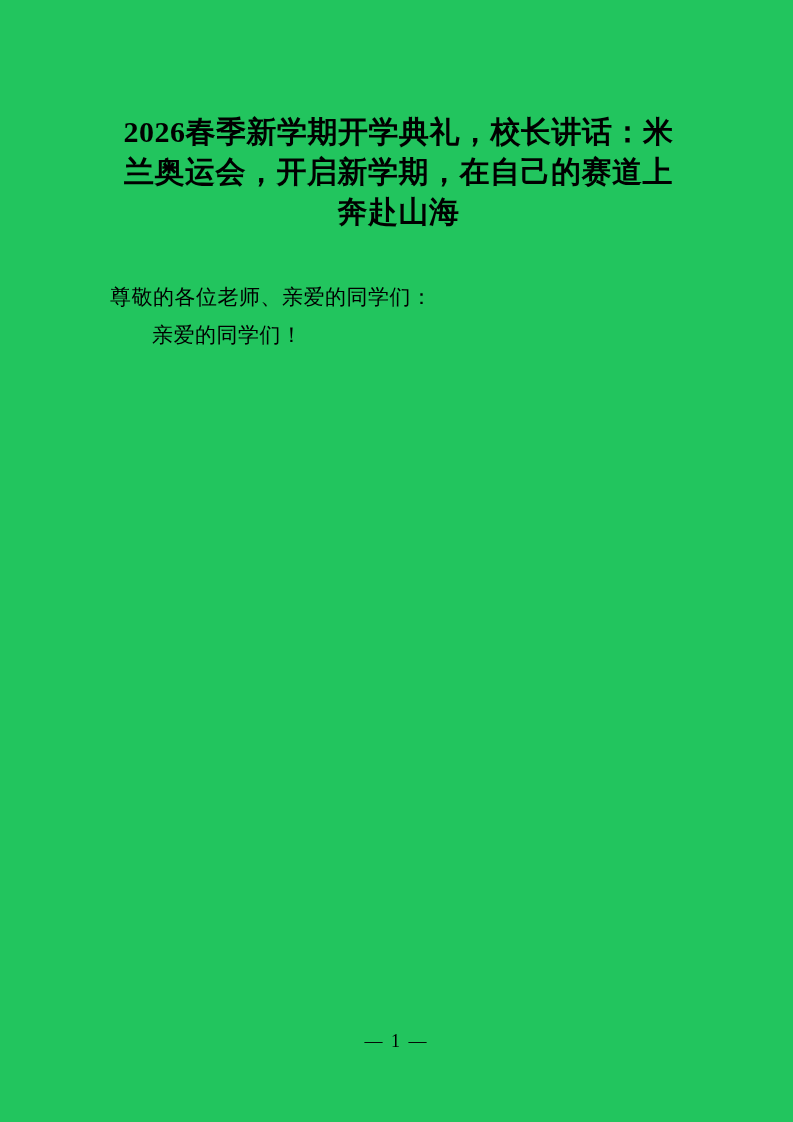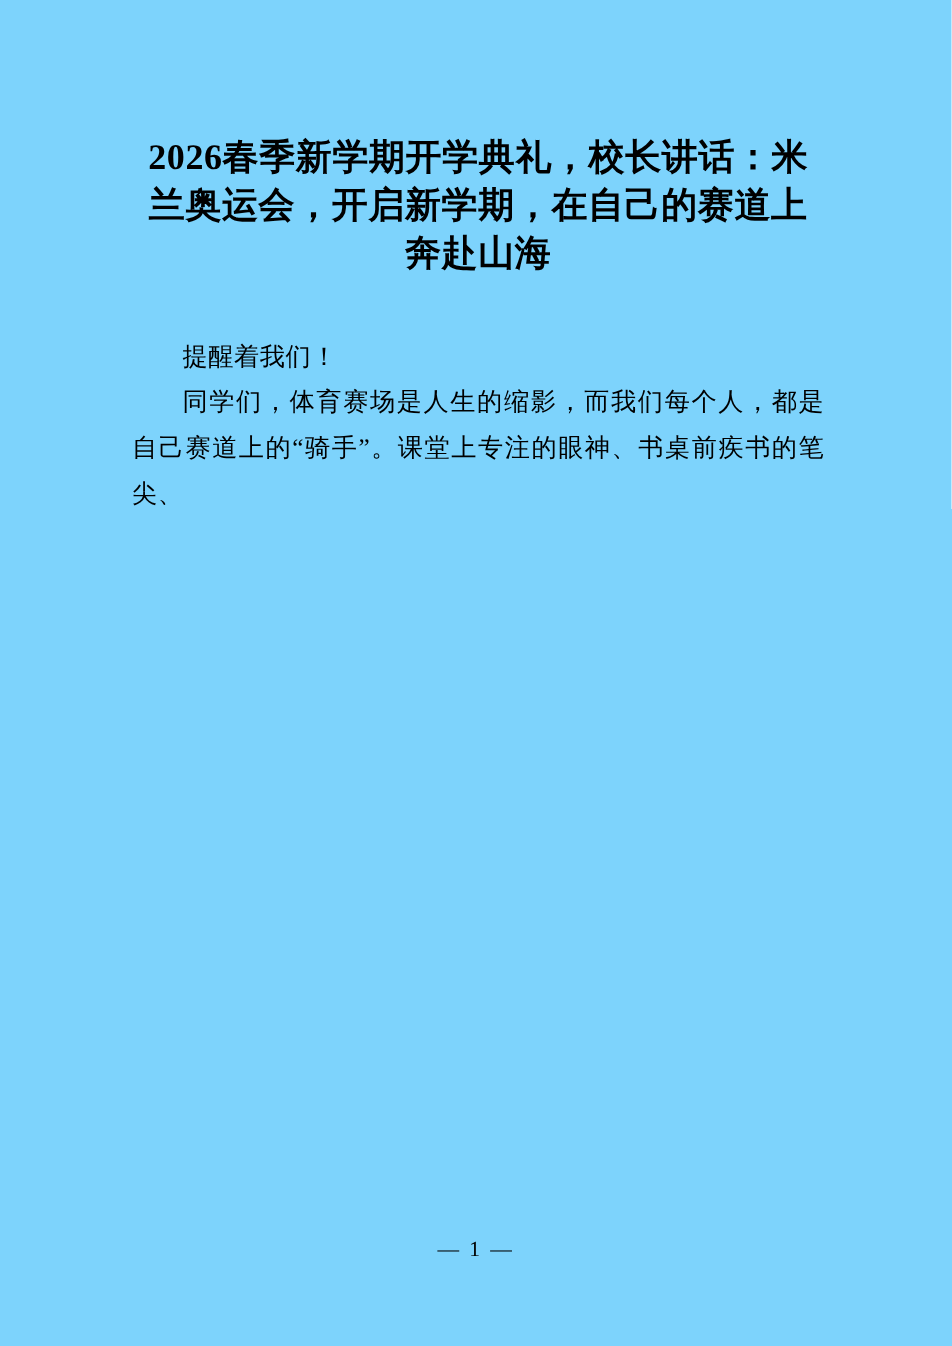--- a/index.html
+++ b/index.html
@@ -14,21 +14,21 @@
       font-family: "Liberation Serif", "DejaVu Serif", serif;
       color: #000000;
       overflow: hidden;
     }
     .page {
       box-sizing: border-box;
       width: 793px;
       height: 1122px;
       padding: 112px 106px 60px 110px;
       position: relative;
-      background: #7dd3fc;
+      background: #22c55e;
     }
     .doc-title {
       font-size: 30px;
       font-weight: bold;
       line-height: 40px;
       text-align: center;
       margin: 0 0 46px 0;
       letter-spacing: 0.5px;
     }
     .body-text p {
@@ -52,18 +52,18 @@
       letter-spacing: 2px;
     }
   </style>
 </head>
 <body>
 
 <div class="page">
   <h1 class="doc-title">2026春季新学期开学典礼，校长讲话：米兰奥运会，开启新学期，在自己的赛道上奔赴山海</h1>
 
   <div class="body-text">
-    <p class="indent">提醒着我们！</p>
-    <p class="indent">同学们，体育赛场是人生的缩影，而我们每个人，都是自己赛道上的“骑手”。课堂上专注的眼神、书桌前疾书的笔尖、</p>
+    <p>尊敬的各位老师、亲爱的同学们：</p>
+    <p class="indent">亲爱的同学们！</p>
   </div>
 
   <div class="page-number">— 1 —</div>
 </div>
 
 </body></html>

